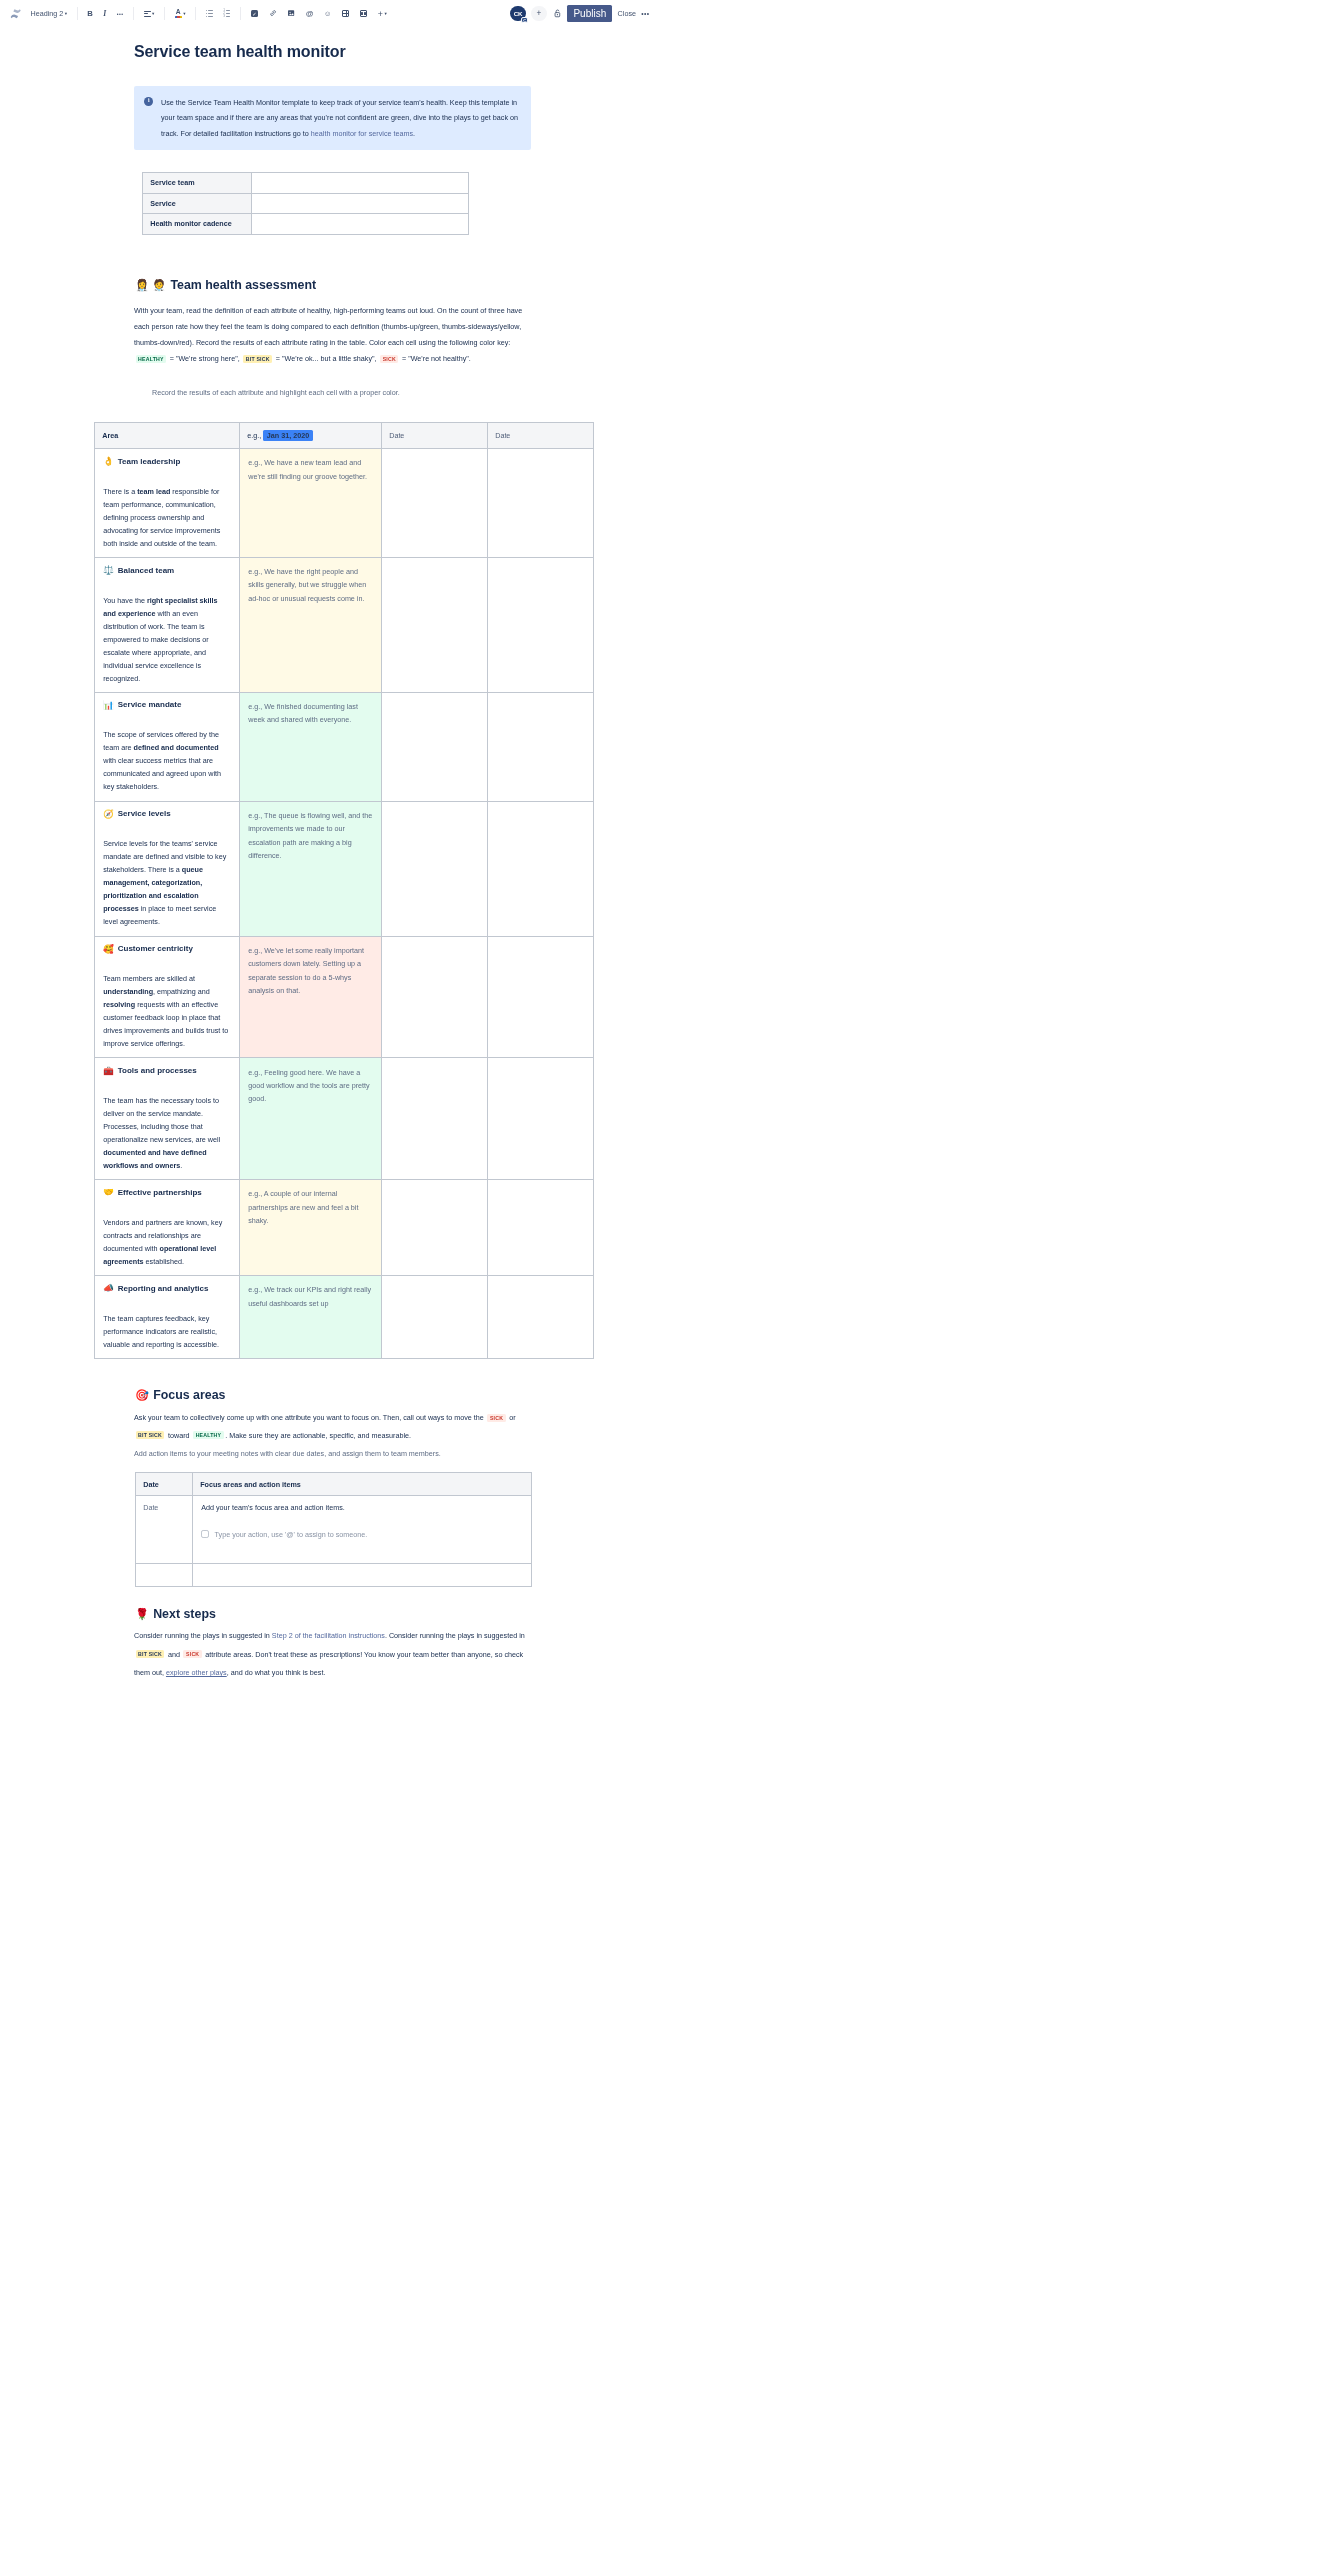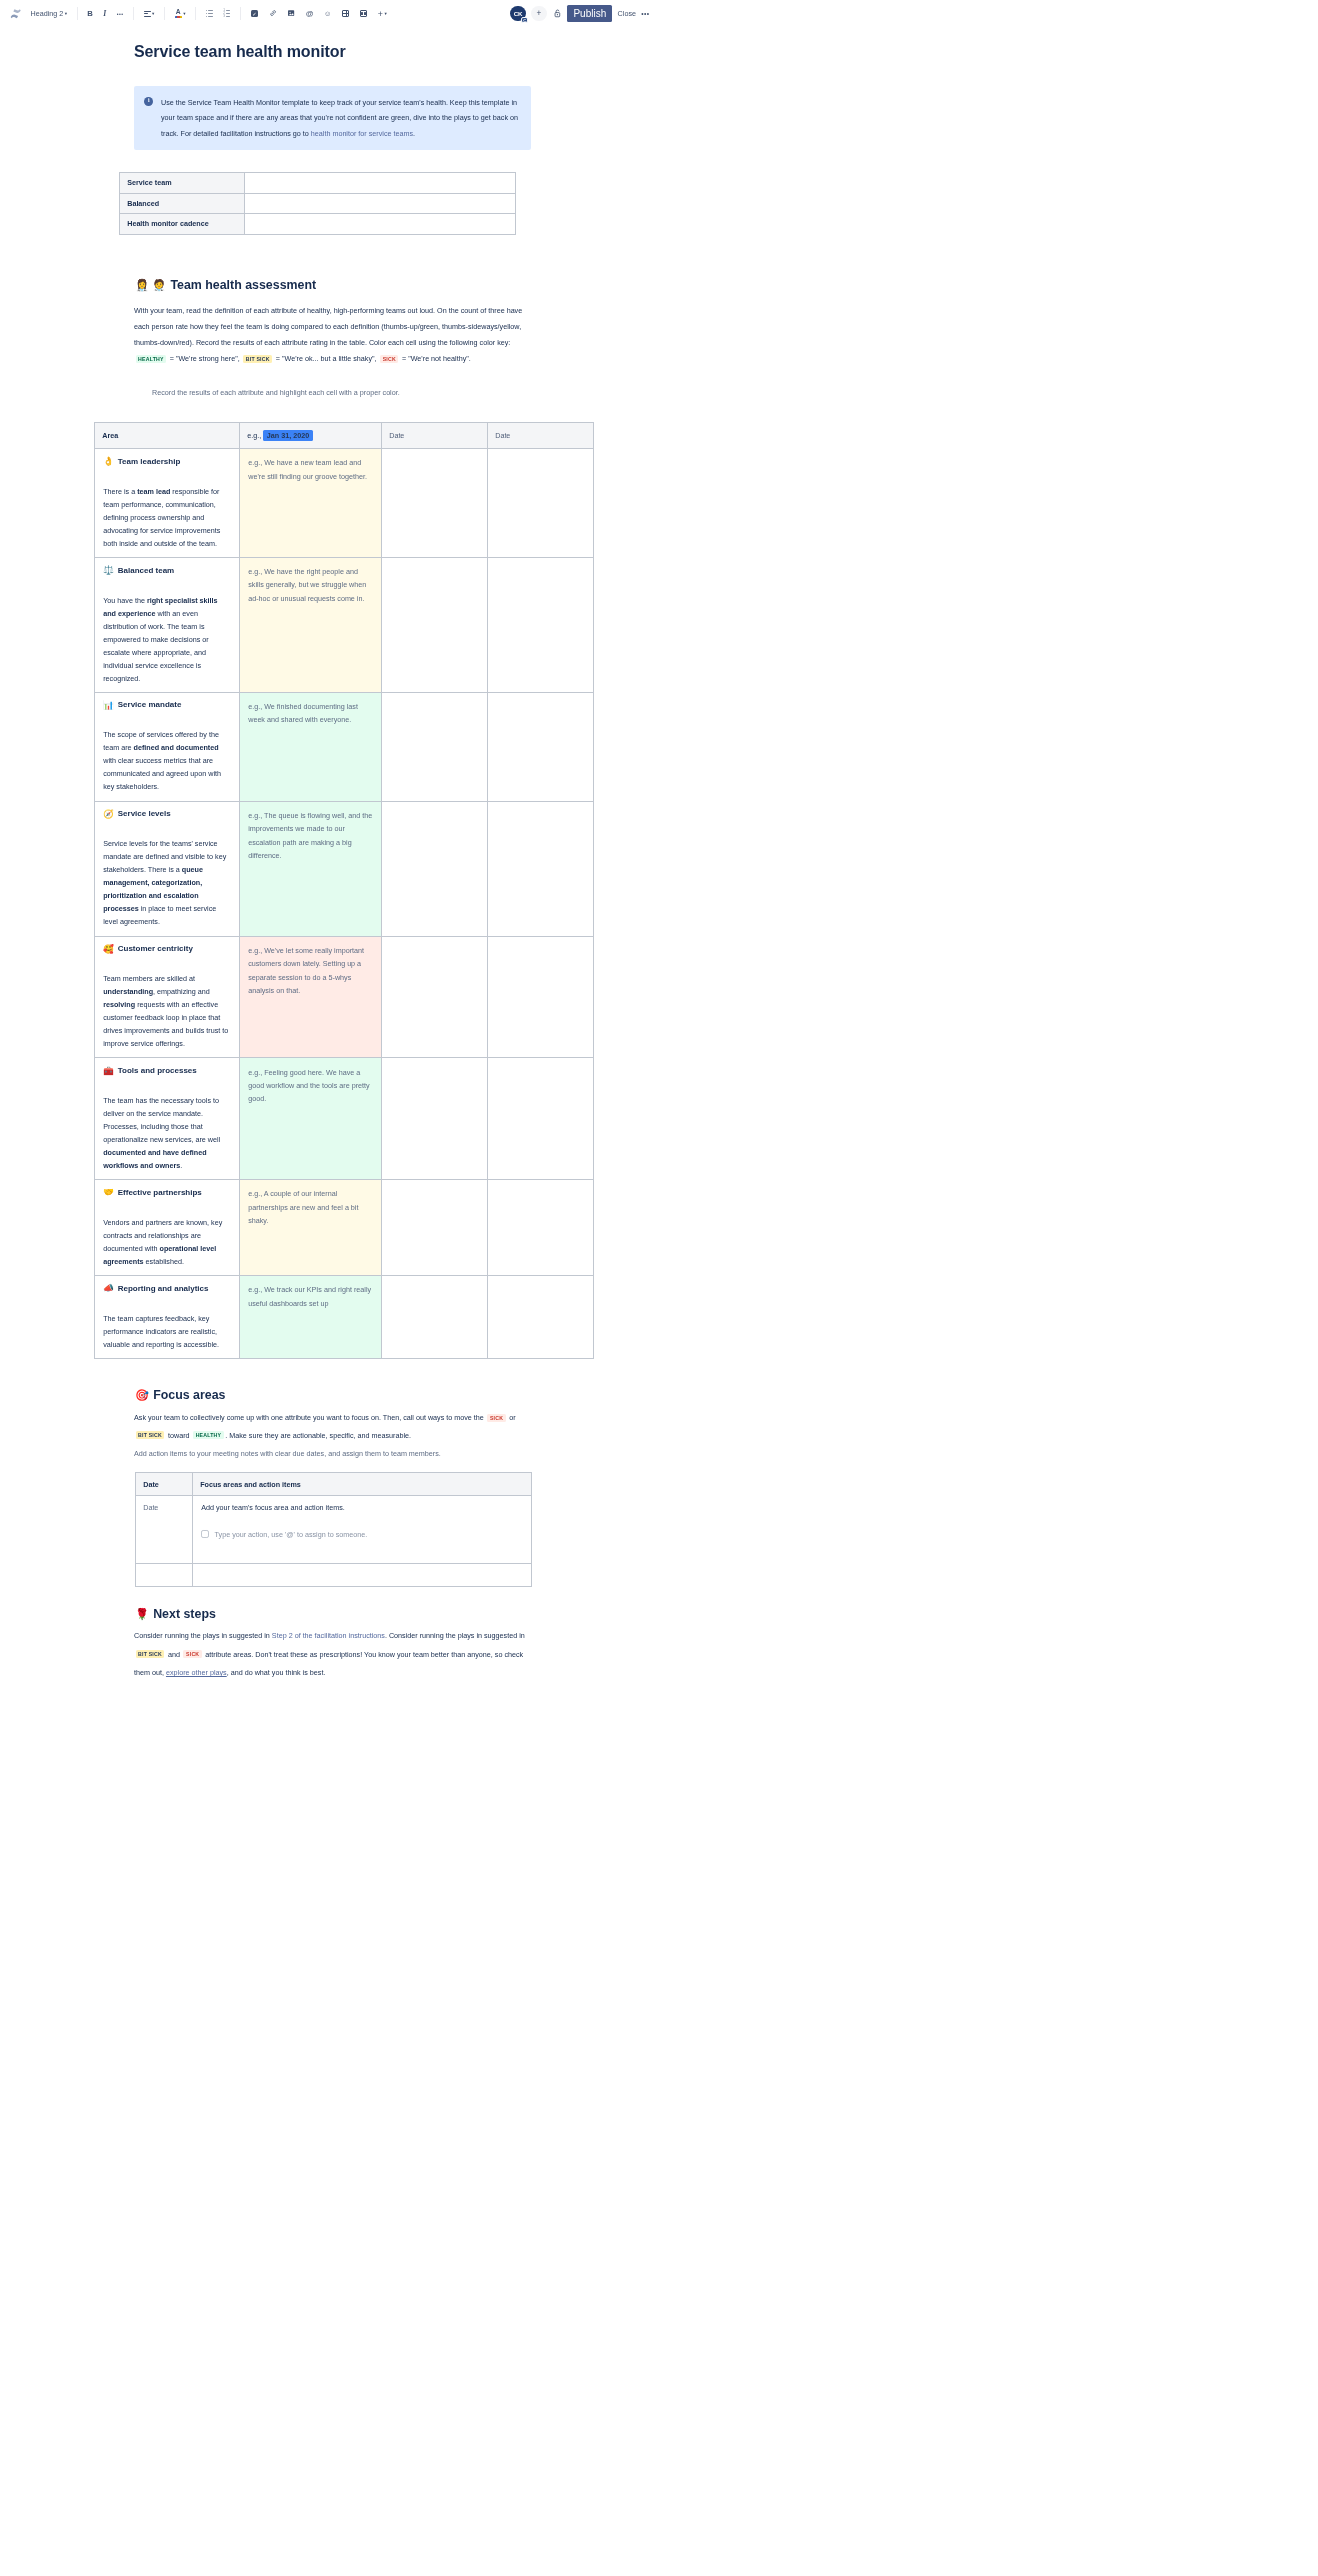--- a/index.html
+++ b/index.html
@@ -58,21 +58,21 @@
     padding:8.8px 11.3px 8.8px 27px; font-size:7.2px; line-height:15.5px; }
   .info-icon { position:absolute; left:10.3px; top:10.8px; width:8.8px; height:8.8px; border-radius:50%;
     background:#44639E; color:#fff; font-size:5.7px; font-weight:bold; font-family:"Liberation Serif",serif;
     display:flex; align-items:center; justify-content:center; }
   .lnk { color:#54699E; cursor:pointer; }
   .und { text-decoration:underline; }
   .b { font-weight:bold; }
   table { border-collapse:collapse; }
   td { border:0.5px solid #C1C7D0; vertical-align:top; }
   
-  .details-table { left:119px; top:172px; width:397px; }
+  .details-table { left:142px; top:172px; width:327px; }
   .details-table td { height:20.6px; }
   .dt-label { width:125px; background:#F4F5F7; font-weight:bold; font-size:7.2px; padding:5.2px 7.2px; }
   .dt-value { width:272px; background:#fff; }
   
   .h2 { font-size:12.4px; font-weight:bold; display:flex; align-items:center; gap:4.1px; }
   .h2 .emj { font-size:11.3px; }
   .para { font-size:7.2px; line-height:16px; width:398px; }
   .muted { color:#5E6C84; }
   .loz { display:inline-block; font-size:5.2px; font-weight:bold; letter-spacing:0.2px; border-radius:1.5px;
     padding:1px 2.6px; margin:0 1.5px; vertical-align:0.5px; text-transform:uppercase; line-height:6.2px; }
@@ -229,21 +229,21 @@
   <span><span>Use the Service Team Health Monitor template to keep track of your service team's health. Keep this template in your team space and if there are any areas that you're not confident are green, dive into the plays to get back on track. For detailed facilitation instructions go to </span><span class="lnk">health monitor for service teams</span><span>.</span></span>
 </div>
 
 <table class="abs details-table">
   <tbody>
       <tr>
         <td class="dt-label">Service team</td>
         <td class="dt-value"></td>
       </tr>
       <tr>
-        <td class="dt-label">Balanced</td>
+        <td class="dt-label">Service</td>
         <td class="dt-value"></td>
       </tr>
       <tr>
         <td class="dt-label">Health monitor cadence</td>
         <td class="dt-value"></td>
       </tr>
     </tbody>
 </table>
 
 <div class="abs h2" style="left:135px; top:278px;">

